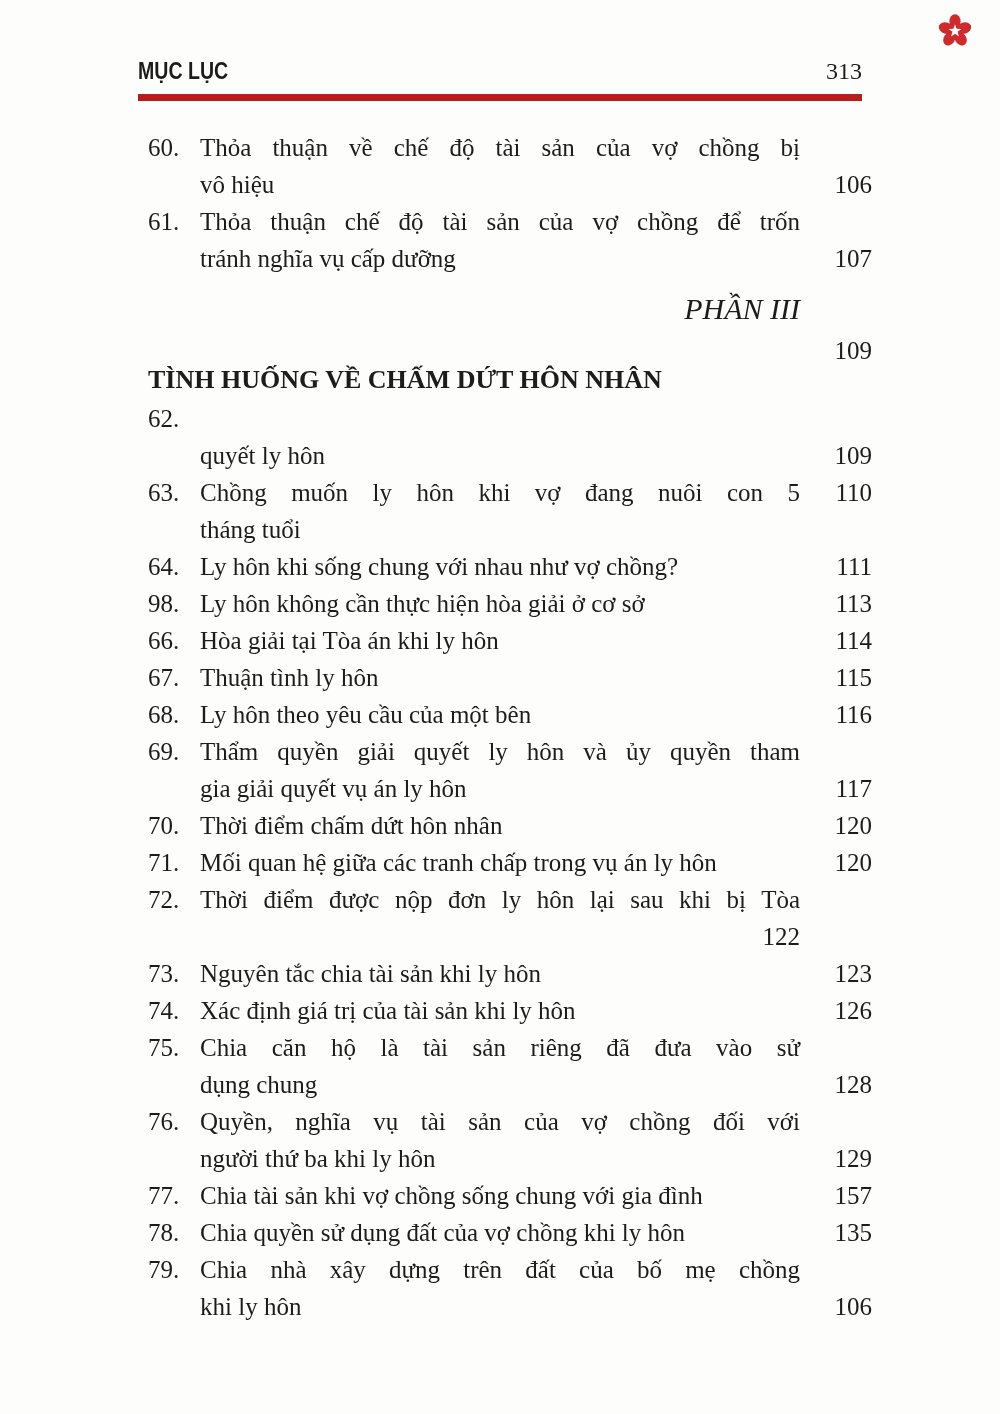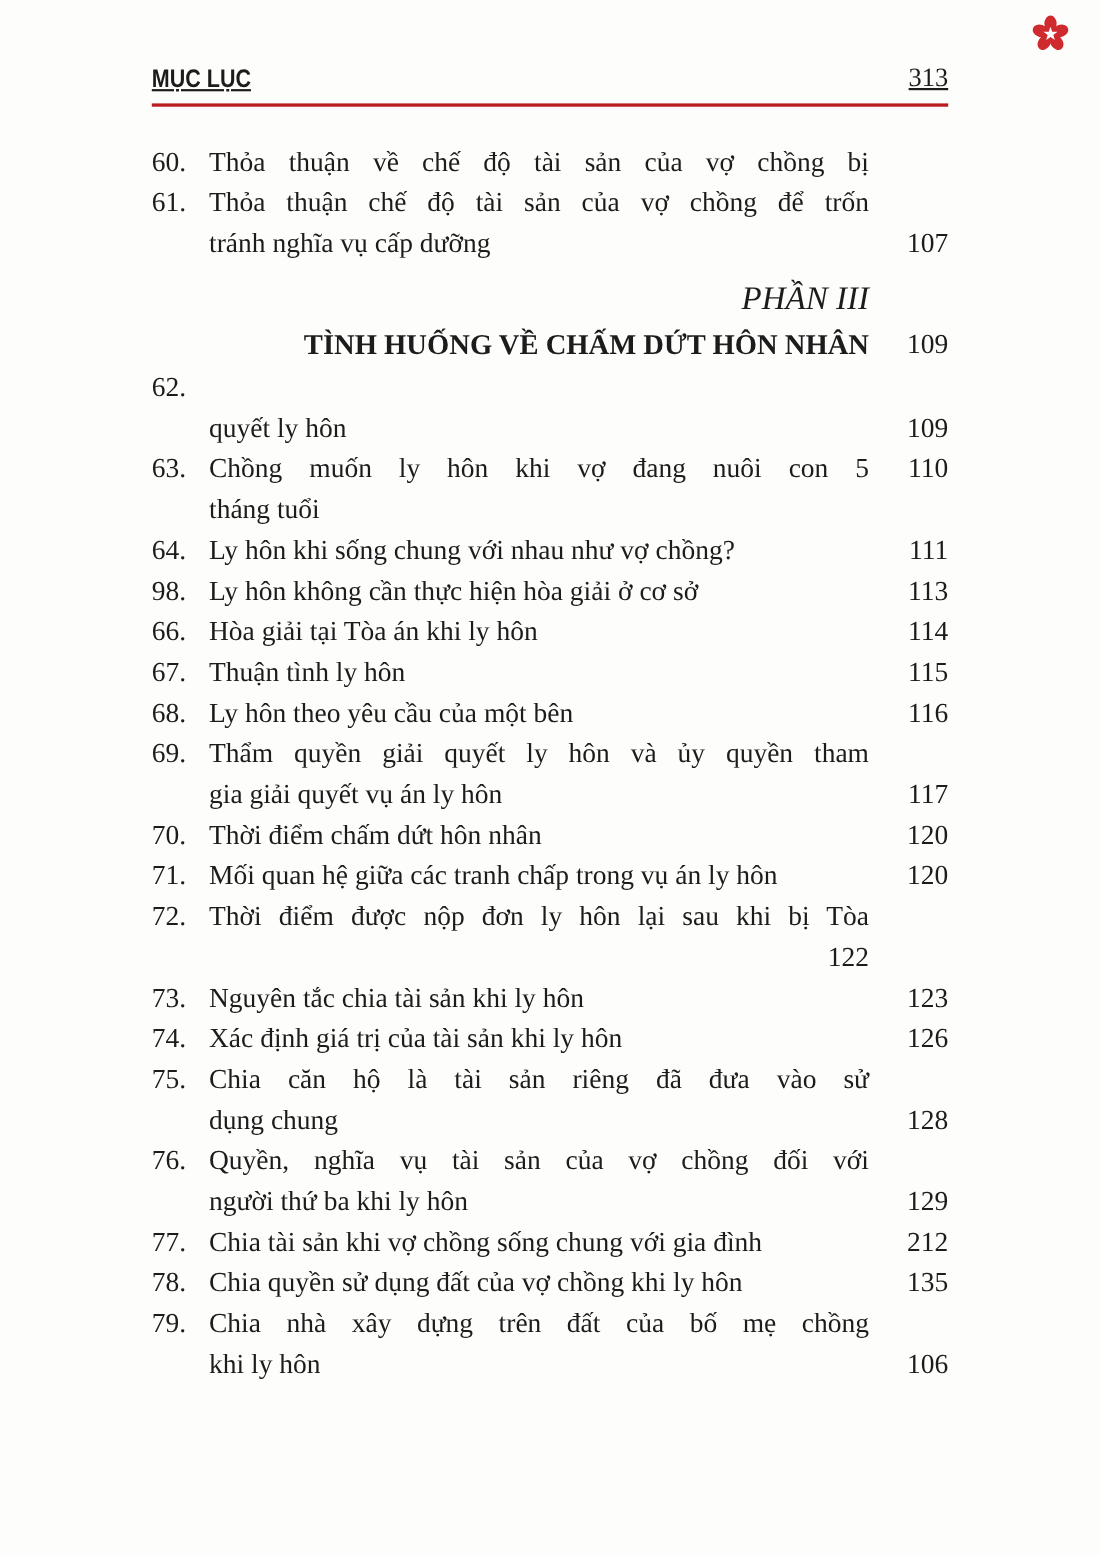--- a/index.html
+++ b/index.html
@@ -22,42 +22,41 @@
     height: 36px;
   }
   .header {
     position: absolute;
     left: 138px;
     top: 58px;
     width: 724px;
     display: flex;
     justify-content: space-between;
     align-items: flex-end;
-    border-bottom: 3px solid #b91c1c;
+    border-bottom: 7px solid #b91c1c;
     padding-bottom: 10px;
-    text-decoration: underline;
   }
   .htitle {
     font-family: "Liberation Sans", "DejaVu Sans", sans-serif;
     font-weight: 700;
     font-size: 23px;
     line-height: 26px;
     letter-spacing: 0px;
     transform: scaleX(0.85);
     transform-origin: left bottom;
     display: inline-block;
     white-space: nowrap;
   }
   .hpage {
     font-size: 24px;
     line-height: 26px;
   }
   .toc {
     position: absolute;
-    left: 138px;
+    left: 148px;
     top: 129px;
     width: 724px;
   }
   .row {
     display: grid;
     grid-template-columns: 52px 600px 72px;
     font-size: 25px;
     line-height: 37px;
   }
   .cell-num { text-align: left; }
@@ -73,23 +72,24 @@
   }
   .row.part .cell-title {
     grid-column: 1 / 3;
     text-align: right;
     font-style: italic;
     font-size: 30px;
   }
   .row.section { line-height: 40px; }
   .row.section .cell-title {
     grid-column: 1 / 3;
-    text-align: right;
+    text-align: left;
     font-weight: 700;
     font-size: 26px;
+    margin-top: 29px;
   }
   .row.section .cell-page {
     font-weight: 400;
     font-size: 25px;
   }
 </style>
 </head>
 <body>
 
 <div class="page">
@@ -113,20 +113,25 @@
     <span class="hpage">313</span>
   </div>
 
   <div class="toc" id="toc">
       <div class="row entry-line">
         <div class="cell-num">60.</div>
         <div class="cell-text j">Thỏa thuận về chế độ tài sản của vợ chồng bị</div>
         <div class="cell-page"></div>
       </div>
       <div class="row entry-line">
+        <div class="cell-num"></div>
+        <div class="cell-text">vô hiệu</div>
+        <div class="cell-page">106</div>
+      </div>
+      <div class="row entry-line">
         <div class="cell-num">61.</div>
         <div class="cell-text j">Thỏa thuận chế độ tài sản của vợ chồng để trốn</div>
         <div class="cell-page"></div>
       </div>
       <div class="row entry-line">
         <div class="cell-num"></div>
         <div class="cell-text">tránh nghĩa vụ cấp dưỡng</div>
         <div class="cell-page">107</div>
       </div>
       <div class="row part">
@@ -235,21 +240,21 @@
         <div class="cell-page"></div>
       </div>
       <div class="row entry-line">
         <div class="cell-num"></div>
         <div class="cell-text">người thứ ba khi ly hôn</div>
         <div class="cell-page">129</div>
       </div>
       <div class="row entry-line">
         <div class="cell-num">77.</div>
         <div class="cell-text">Chia tài sản khi vợ chồng sống chung với gia đình</div>
-        <div class="cell-page">212</div>
+        <div class="cell-page">157</div>
       </div>
       <div class="row entry-line">
         <div class="cell-num">78.</div>
         <div class="cell-text">Chia quyền sử dụng đất của vợ chồng khi ly hôn</div>
         <div class="cell-page">135</div>
       </div>
       <div class="row entry-line">
         <div class="cell-num">79.</div>
         <div class="cell-text j">Chia nhà xây dựng trên đất của bố mẹ chồng</div>
         <div class="cell-page"></div>

